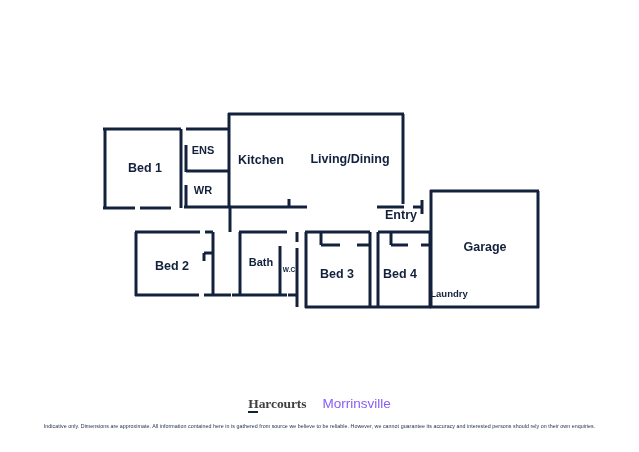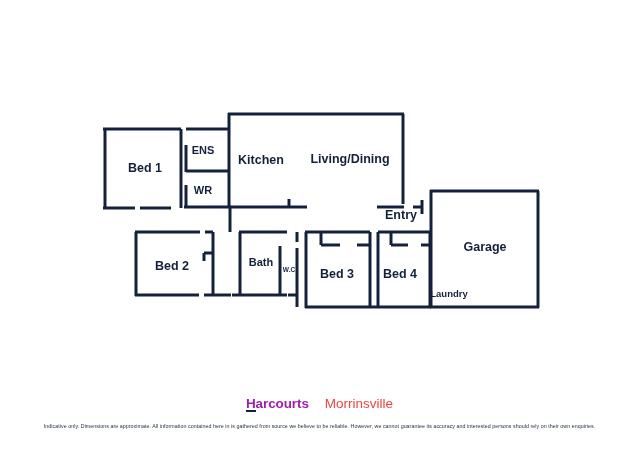--- a/index.html
+++ b/index.html
@@ -49,39 +49,39 @@
   #brand {
     position: absolute;
     left: 0;
     top: 0;
     width: 639px;
     text-align: center;
     font-size: 13.5px;
     white-space: nowrap;
   }
   #brand-main {
-    font-family: Liberation Sans, sans-serif;
+    font-family: Liberation Serif, serif;
     font-weight: bold;
-    color: #a21caf;
+    color: #404040;
     letter-spacing: -0.1px;
     position: relative;
     display: inline-block;
   }
   #brand-underline {
     position: absolute;
     left: 0px;
     bottom: -1px;
     width: 10px;
     height: 2px;
     background: #13213c;
   }
   #brand-sub {
     font-family: "Liberation Sans", sans-serif;
     font-weight: normal;
-    color: #ef4444;
+    color: #8b5cf6;
     margin-left: 16px;
   }
   #disclaimer {
     position: absolute;
     left: 0;
     top: 27px;
     width: 639px;
     text-align: center;
     font-family: "Liberation Sans", sans-serif;
     font-size: 5.3px;

